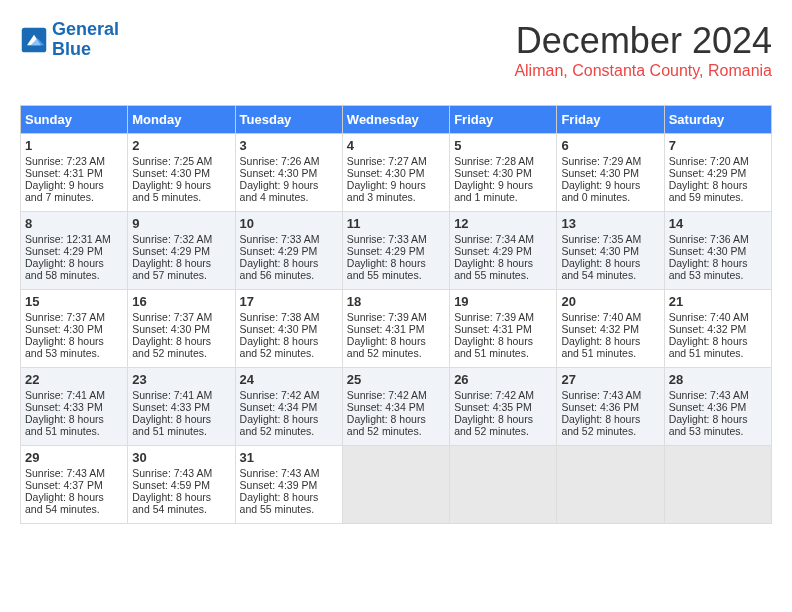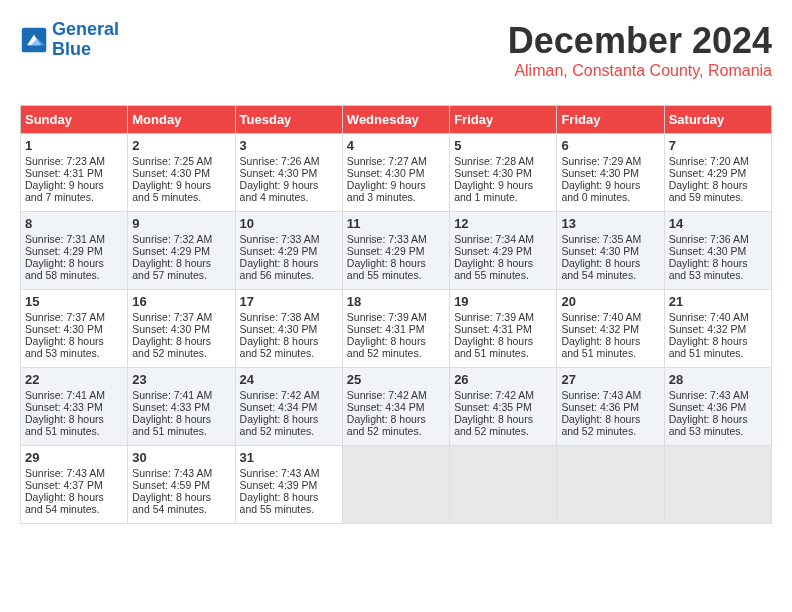--- a/index.html
+++ b/index.html
@@ -32,34 +32,34 @@
     }
     .logo-icon {
       width: 28px;
       height: 28px;
     }
     .title-block {
       text-align: right;
     }
     .month-title {
       font-size: 36px;
-      font-weight: bold;
+      font-weight: normal;
       color: #333;
     }
     .subtitle {
       font-size: 16px;
       color: #ef4444;
     }
     table {
       width: 100%;
       border-collapse: collapse;
       table-layout: fixed;
     }
     thead tr th {
-      background-color: #ef4444;
+      background-color: #3b82f6;
       color: #fff;
       font-size: 13px;
       font-weight: bold;
       padding: 6px 4px;
       text-align: left;
       border: 1px solid #ccc;
     }
     tbody tr td {
       vertical-align: top;
       font-size: 10.5px;
@@ -163,21 +163,21 @@
           <span class="day-num">7</span>
           <div>Sunrise: 7:20 AM</div>
           <div>Sunset: 4:29 PM</div>
           <div>Daylight: 8 hours</div>
           <div>and 59 minutes.</div>
         </td>
       </tr>
       <tr>
         <td>
           <span class="day-num">8</span>
-          <div>Sunrise: 7:31 AM</div>
+          <div>Sunrise: 12:31 AM</div>
           <div>Sunset: 4:29 PM</div>
           <div>Daylight: 8 hours</div>
           <div>and 58 minutes.</div>
         </td>
         <td>
           <span class="day-num">9</span>
           <div>Sunrise: 7:32 AM</div>
           <div>Sunset: 4:29 PM</div>
           <div>Daylight: 8 hours</div>
           <div>and 57 minutes.</div>

